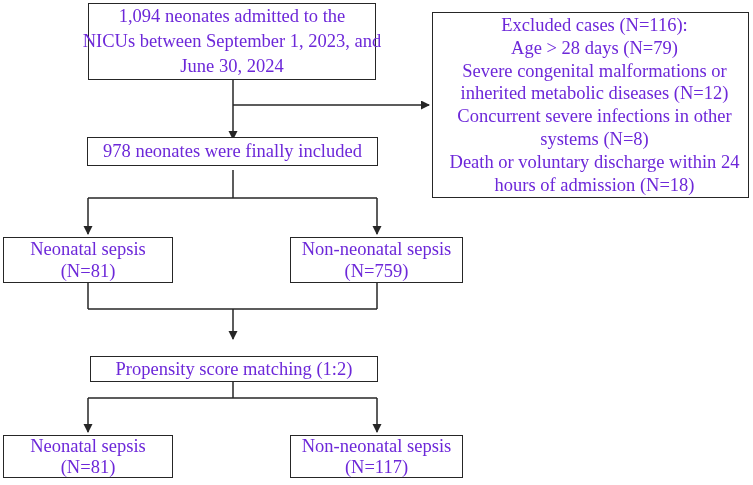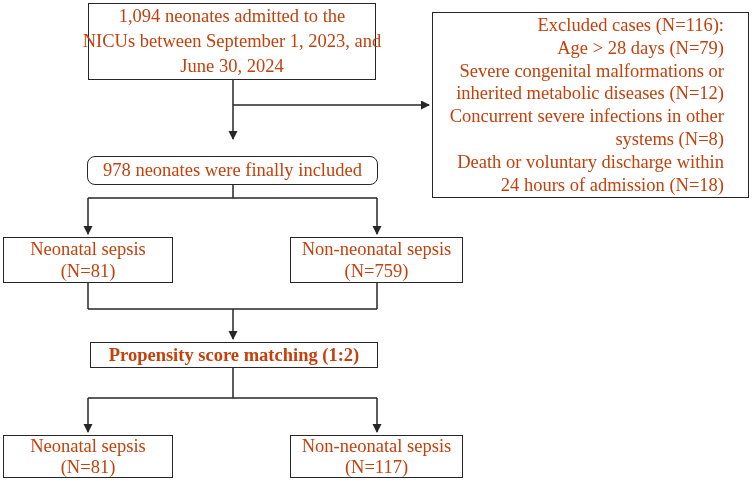--- a/index.html
+++ b/index.html
@@ -1,39 +1,39 @@
 <!DOCTYPE html>
 <html><head>
 <meta charset="utf-8">
 <style>
   html,body{margin:0;padding:0;background:#ffffff;}
   .stage{
     position:relative;width:753px;height:485px;background:#ffffff;
     font-family:"Liberation Serif","DejaVu Serif",serif;
-    color:#c2410c;overflow:hidden;
+    color:#6d28d9;overflow:hidden;
   }
   .box{
     position:absolute;box-sizing:border-box;
     border:1.5px solid #262626;background:#ffffff;
     font-size:18.5px;
   }
   .box.center{
     display:flex;flex-direction:column;align-items:center;justify-content:center;
     text-align:center;
   }
   .box.center .ln{white-space:nowrap;}
   #box-admitted{left:88px;top:3px;width:288px;height:77px;line-height:25px;}
   #box-excluded{
     left:432px;top:12px;width:317px;height:186px;
-    padding:1px 24px 1px 8px;line-height:22.8px;text-align:right;
+    padding:1px 0 1px 8px;line-height:22.8px;text-align:center;
   }
-  #box-included{left:87px;top:156px;width:291px;height:29px;border-radius:8px;}
+  #box-included{left:87px;top:137px;width:291px;height:29px;}
   #box-sepsis-mid{left:3px;top:237px;width:170px;height:46px;line-height:22px;}
   #box-nonsepsis-mid{left:290px;top:237px;width:173px;height:46px;line-height:22px;}
-  #box-psm{left:90px;top:342px;width:288px;height:26px;font-weight:bold;}
+  #box-psm{left:90px;top:356px;width:288px;height:26px;}
   #box-sepsis-bot{left:3px;top:435px;width:170px;height:43px;line-height:21px;}
   #box-nonsepsis-bot{left:290px;top:435px;width:173px;height:43px;line-height:21px;}
   svg.connectors{position:absolute;left:0;top:0;width:753px;height:485px;}
   svg.connectors path{stroke:#262626;stroke-width:1.5;fill:none;}
 </style>
 </head>
 <body>
 
 <div class="stage">
 

